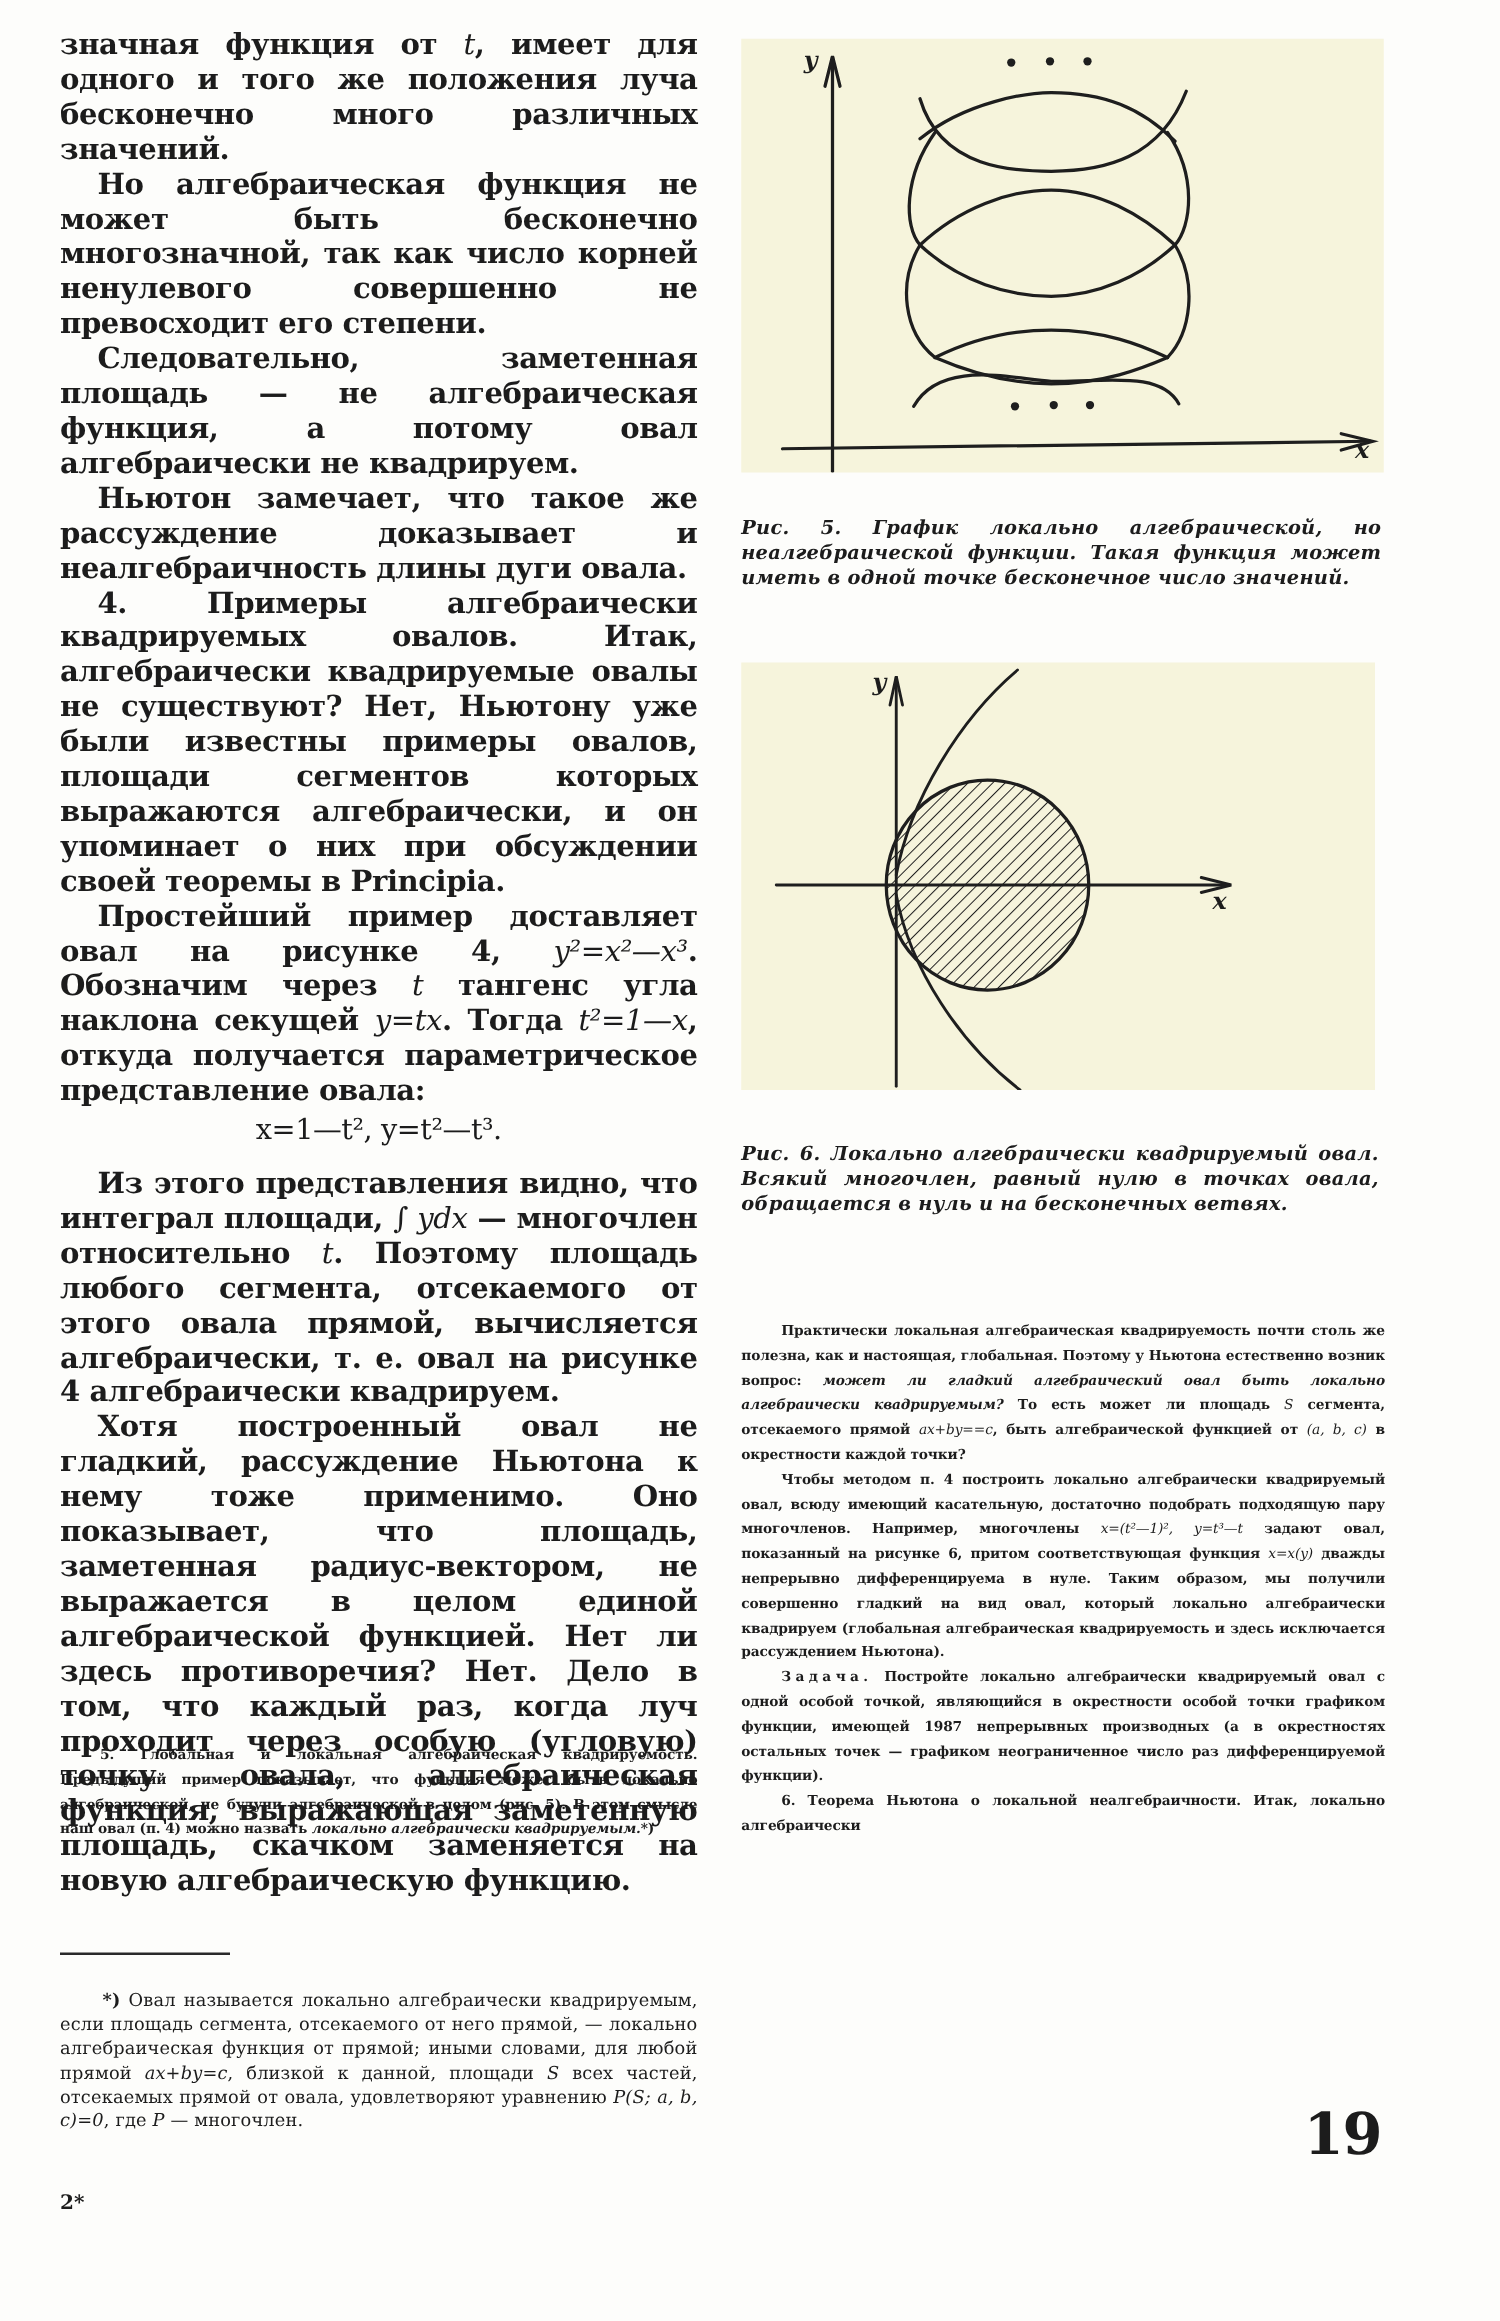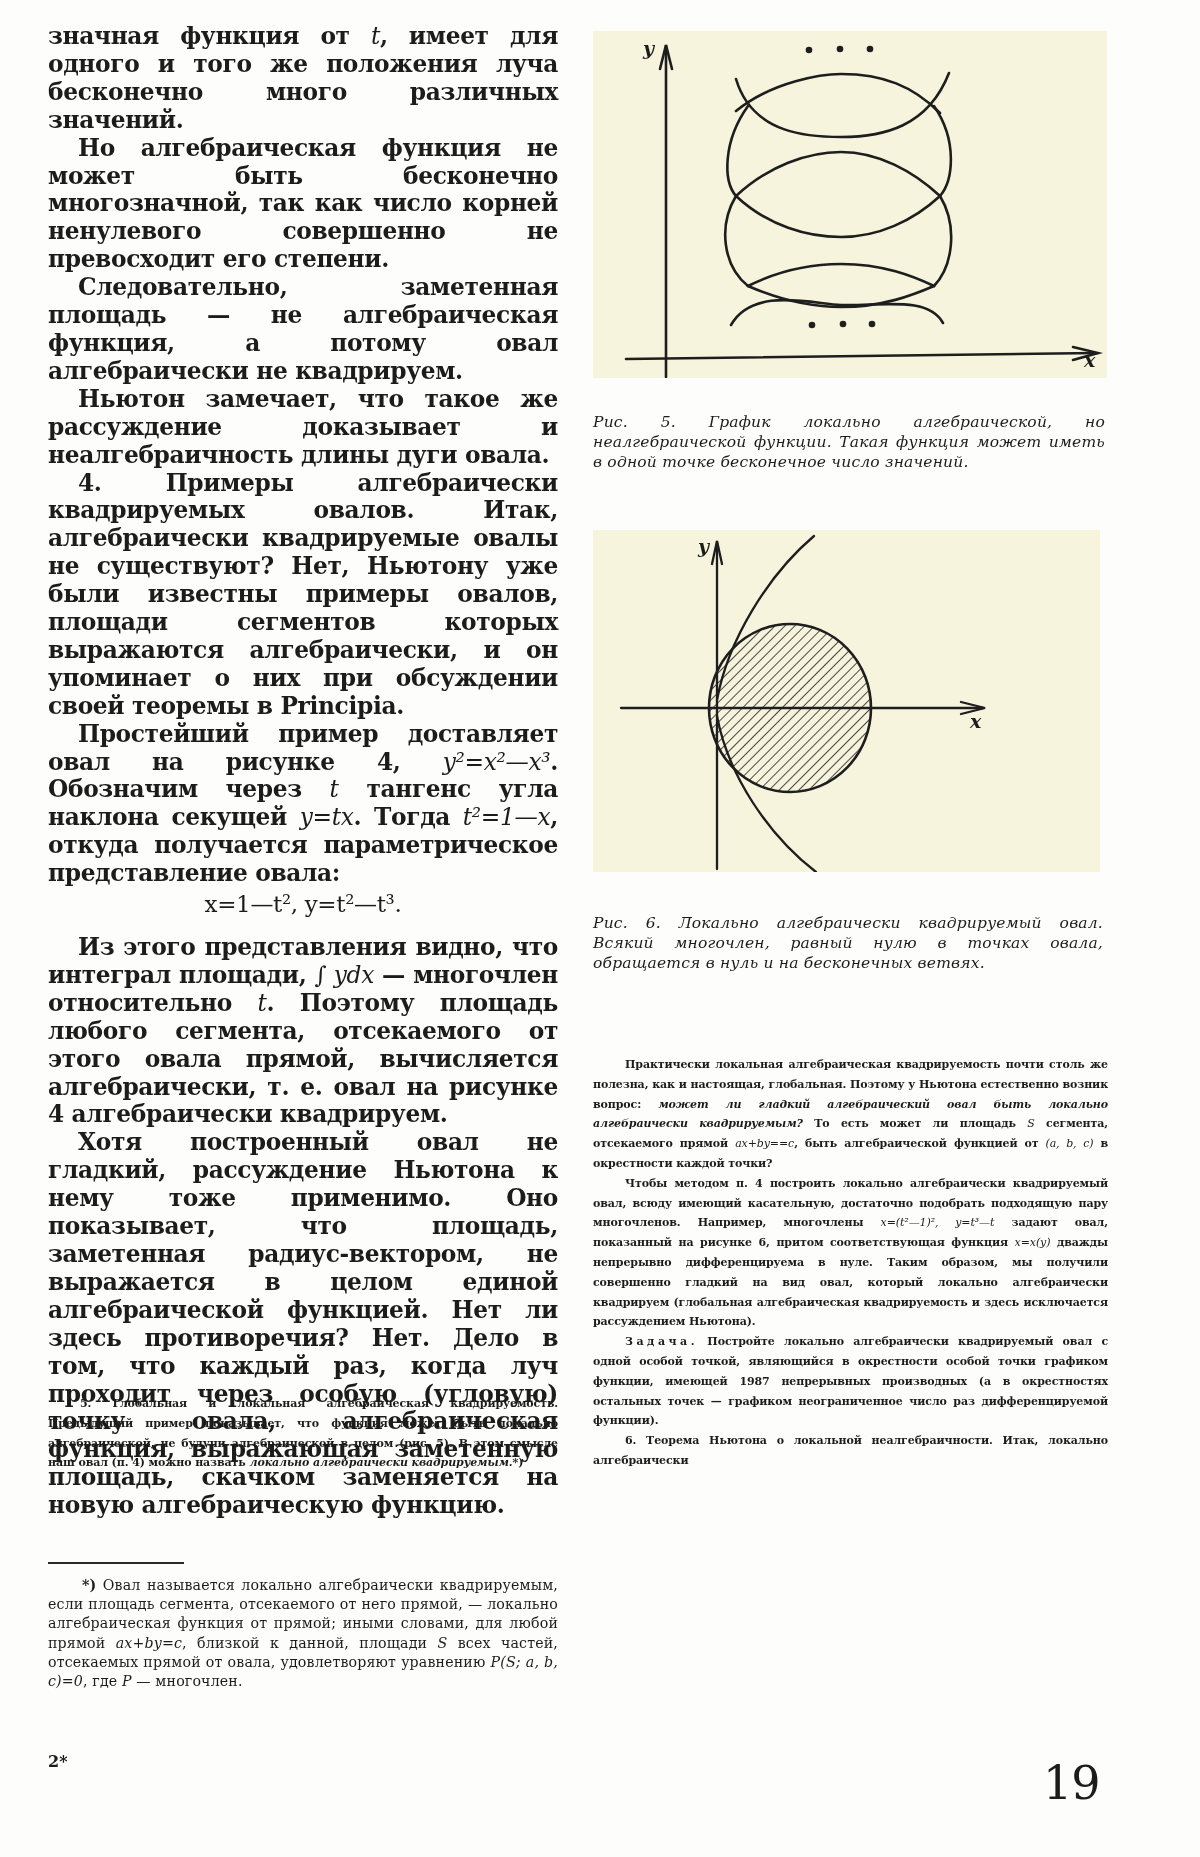--- a/index.html
+++ b/index.html
@@ -10,32 +10,32 @@
   }
   .col { position: absolute; }
   .left { left: 48px; top: 22px; width: 510px; }
   .right-text { left: 593px; width: 515px; }
   p { margin: 0; text-align: justify; text-align-last: left; }
   .body-l { font-size: 23.3px; line-height: 27.9px; font-weight: bold; letter-spacing: -0.35px; }
   .body-l p { text-indent: 30px; }
   .body-l p.cont { text-indent: 0; }
   .body-s { font-size: 11px; line-height: 19.8px; font-weight: bold; letter-spacing: -0.1px; }
   .body-s p { text-indent: 32px; }
-  .foot { font-size: 14.2px; line-height: 19.2px; letter-spacing: 0.15px; }
+  .foot { font-size: 14.2px; line-height: 19.2px; letter-spacing: 0.15px; margin-top: 16px; }
   .foot p { text-indent: 34px; }
   .sec-head { font-weight: 900; }
   i, .it { font-style: italic; font-weight: normal; font-family: "DejaVu Serif", serif; }
   .formula { text-align: center; font-weight: normal; margin: 4px 0 14px 0; font-size: 23px; }
-  .caption { font-style: italic; font-size: 15.5px; line-height: 20px; font-weight: normal; letter-spacing: 0.2px; }
+  .caption { font-style: italic; font-size: 15.5px; line-height: 20px; font-weight: bold; letter-spacing: 0.2px; }
   .caption p { text-indent: 0; }
   .fig { position: absolute; background: #f6f4dc; }
   .fig svg { position: absolute; left: 0; top: 0; }
   .rule { position: absolute; left: 48px; top: 1562px; width: 136px; height: 0; border-top: 2px solid #2a2a2a; }
   .pagemark { position: absolute; left: 48px; top: 1752px; font-size: 16px; font-weight: bold; }
-  .pagenum { position: absolute; left: 1043px; top: 1756px; font-size: 46px; font-weight: normal; font-family: "DejaVu Serif", serif; letter-spacing: -1px; }
+  .pagenum { position: absolute; left: 1043px; top: 1680px; font-size: 46px; font-weight: bold; font-family: "DejaVu Serif", serif; letter-spacing: -1px; }
   .spaced { letter-spacing: 3.5px; }
 </style>
 </head>
 <body>
 
 <div class="col left body-l">
   <p class="cont"><span>значная функция от </span><i>t</i><span>, имеет для одного и того же положения луча бесконечно много различных значений.</span></p>
   <p>Но алгебраическая функция не может быть бесконечно многозначной, так как число корней ненулевого совершенно не превосходит его степени.</p>
   <p>Следовательно, заметенная площадь — не алгебраическая функция, а потому овал алгебраически не квадрируем.</p>
   <p>Ньютон замечает, что такое же рассуждение доказывает и неалгебраичность длины дуги овала.</p>

